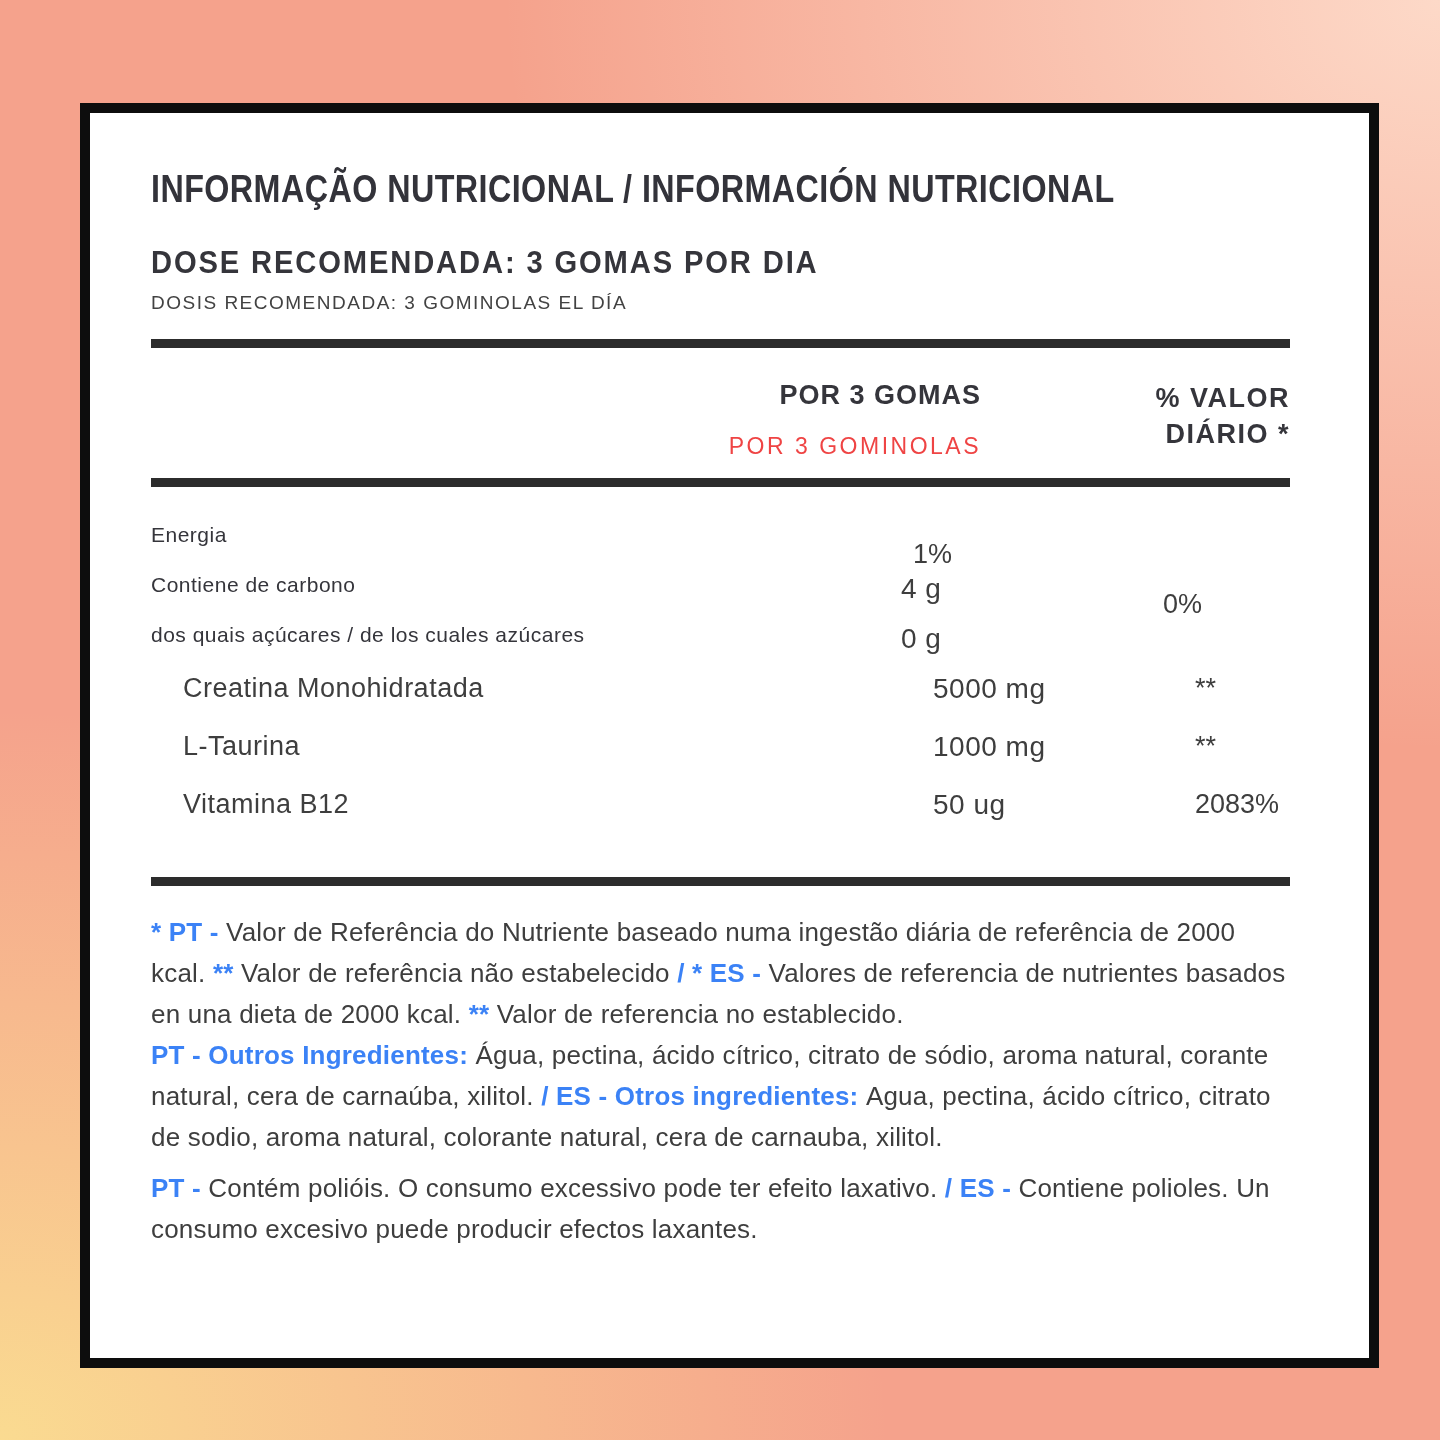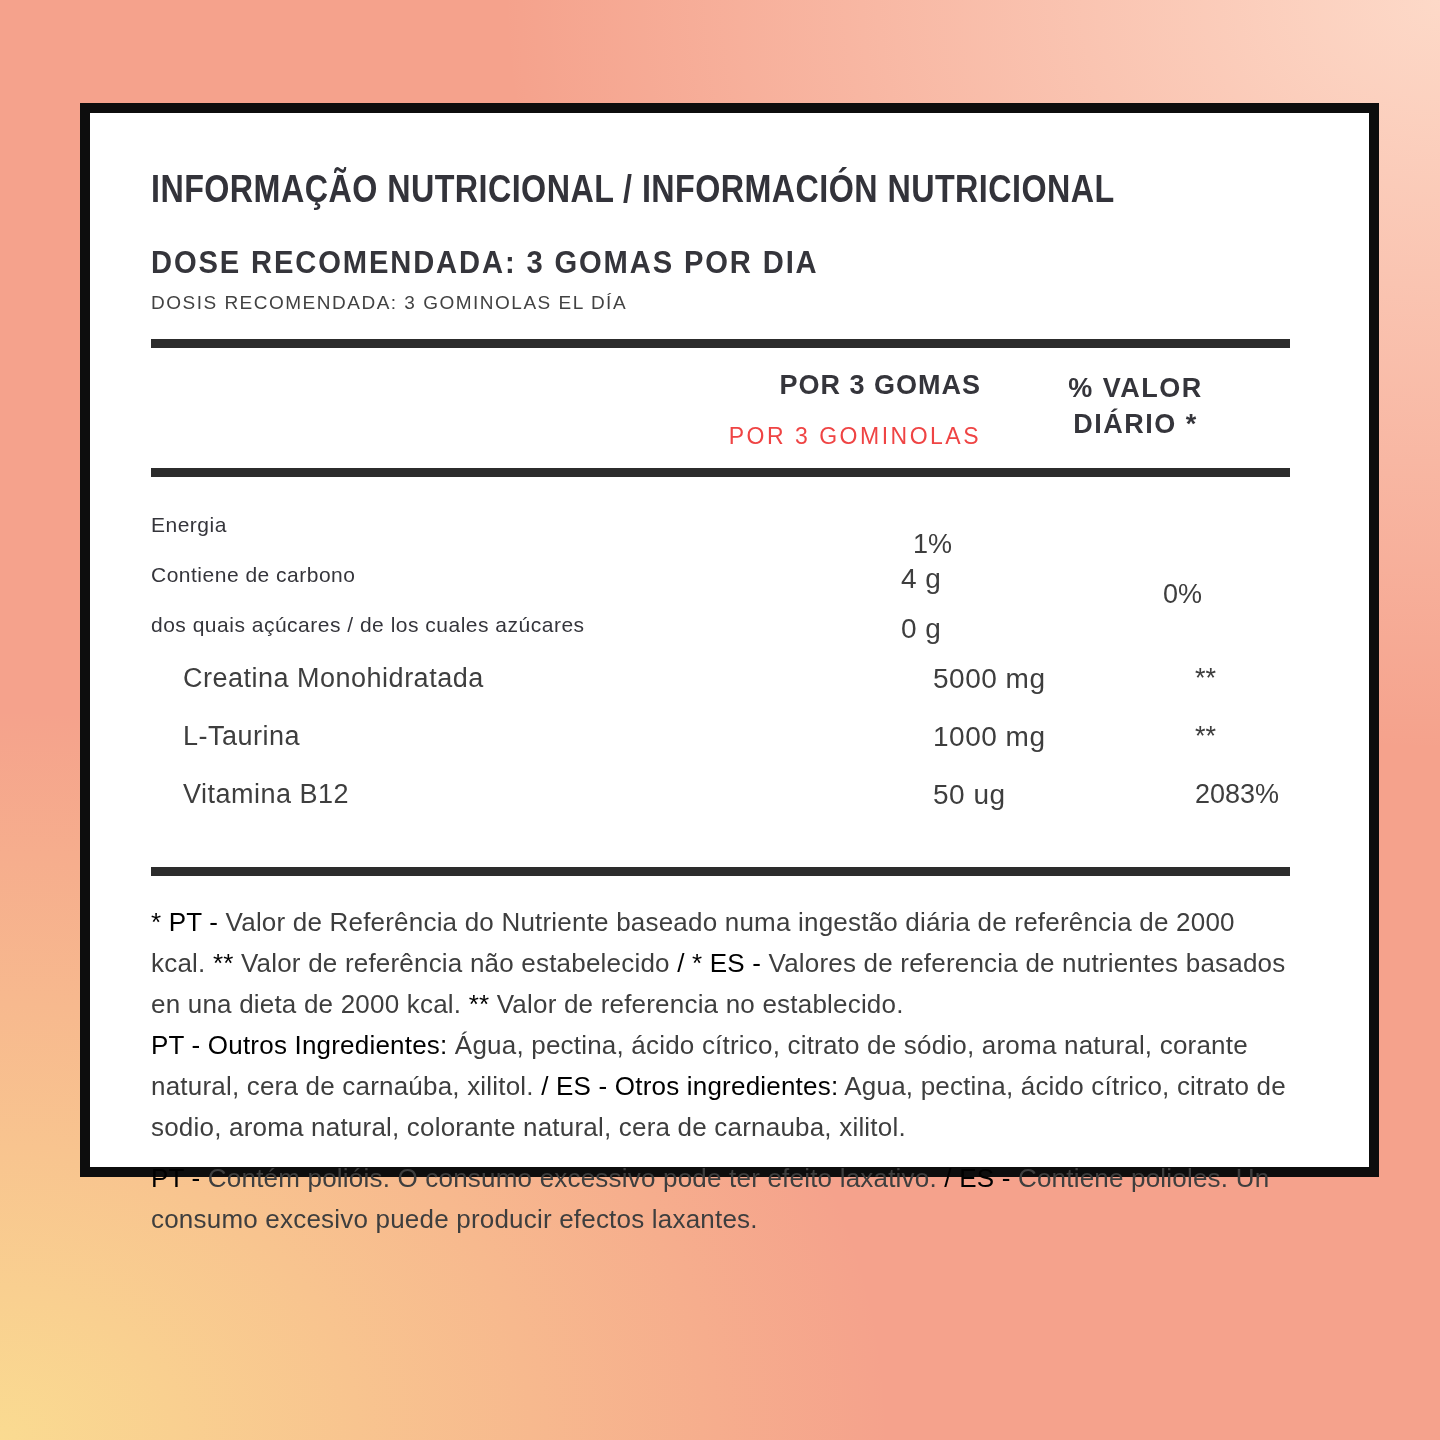--- a/index.html
+++ b/index.html
@@ -7,21 +7,21 @@
     width: 1440px; height: 1440px; position: relative; overflow: hidden;
     font-family: "Liberation Sans", sans-serif;
     color: var(--text-dark, #3e3e3e);
     background-color: var(--bg-salmon, #f5a28c);
     background-image:
       radial-gradient(100% 80% at 100% 0%, var(--bg-peach, #fdd9c8) 0%, rgba(253,217,200,0) 65%),
       radial-gradient(95% 78% at 0% 100%, var(--bg-yellow, #fadb91) 0%, rgba(250,219,145,0) 65%);
   }
   .card {
     position: absolute; left: 80px; top: 103px;
-    width: 1299px; height: 1074px; box-sizing: border-box;
+    width: 1299px; height: 1265px; box-sizing: border-box;
     background: var(--card-bg, #ffffff);
     border: 10px solid var(--border-black, #0d0d0d);
     padding: 56px 79px 0 61px;
   }
   .title {
     margin: 0; font-size: 38px; font-weight: bold; line-height: 40px;
     letter-spacing: 0.5px; color: #33333a; white-space: nowrap;
     transform: scaleX(0.85); transform-origin: left center;
   }
   .dose-pt {
@@ -29,40 +29,40 @@
     letter-spacing: 2px; color: #35353b; white-space: nowrap;
     transform: scaleX(0.94); transform-origin: left center;
   }
   .dose-es {
     margin-top: 8px; font-size: 19px; line-height: 28px;
     letter-spacing: 1.5px; color: #424242; white-space: nowrap;
   }
   .rule { height: 9px; background: var(--rule-dark, #2c2c2c); }
   .rule-top { margin-top: 22px; }
 
-  .thead { display: grid; grid-template-columns: 830px 1fr; padding: 22px 0 18px; }
+  .thead { display: grid; grid-template-columns: 830px 1fr; padding: 32px 0 18px; }
   .th-amount { text-align: right; }
   .th-amount-1 { font-size: 27px; font-weight: bold; letter-spacing: 1px; color: #35353b; }
   .th-amount-2 { margin-top: 22px; font-size: 23px; letter-spacing: 2.5px; color: #ef4444; }
-  .th-dv { text-align: center; font-size: 27px; font-weight: bold; letter-spacing: 1.5px; line-height: 36px; color: #35353b; }
+  .th-dv { text-align: right; font-size: 27px; font-weight: bold; letter-spacing: 1.5px; line-height: 36px; color: #35353b; }
 
   .tbody { padding: 36px 0 30px; }
   .t-row { display: grid; grid-template-columns: 750px 250px 1fr; min-height: 50px; align-items: start; }
   .t-row:nth-child(n+4) { min-height: 58px; margin-left: 32px; }
   .cell.lbl { font-size: 27px; letter-spacing: 0.5px; color: #3e3e3e; }
   .cell.lbl.b { font-weight: normal; font-size: 21px; color: #35353b; }
   .cell.val { font-size: 28px; letter-spacing: 0.5px; color: #3e3e3e; }
   .cell.val.vb { font-weight: bold; font-size: 33px; line-height: 1.05; color: #2f2f35; }
   .cell.dv { font-size: 27px; padding-left: 12px; color: #3e3e3e; }
   .cell.dv.off { transform: translateY(16px); }
 
   .note { margin: 26px 0 0; font-size: 26px; line-height: 41px; letter-spacing: 0.2px; color: #3e3e3e; }
   .note + .note { margin-top: 0; }
   .note:last-of-type { margin-top: 10px; }
-  .seg-b { font-weight: normal; color: #000000; }
+  .seg-b { font-weight: bold; color: #3b82f6; }
 </style>
 </head>
 <body>
 
 <div class="card">
   <h1 class="title">INFORMAÇÃO NUTRICIONAL / INFORMACIÓN NUTRICIONAL</h1>
   <div class="dose-pt">DOSE RECOMENDADA: 3 GOMAS POR DIA</div>
   <div class="dose-es">DOSIS RECOMENDADA: 3 GOMINOLAS EL DÍA</div>
 
   <div class="rule rule-top"></div>

